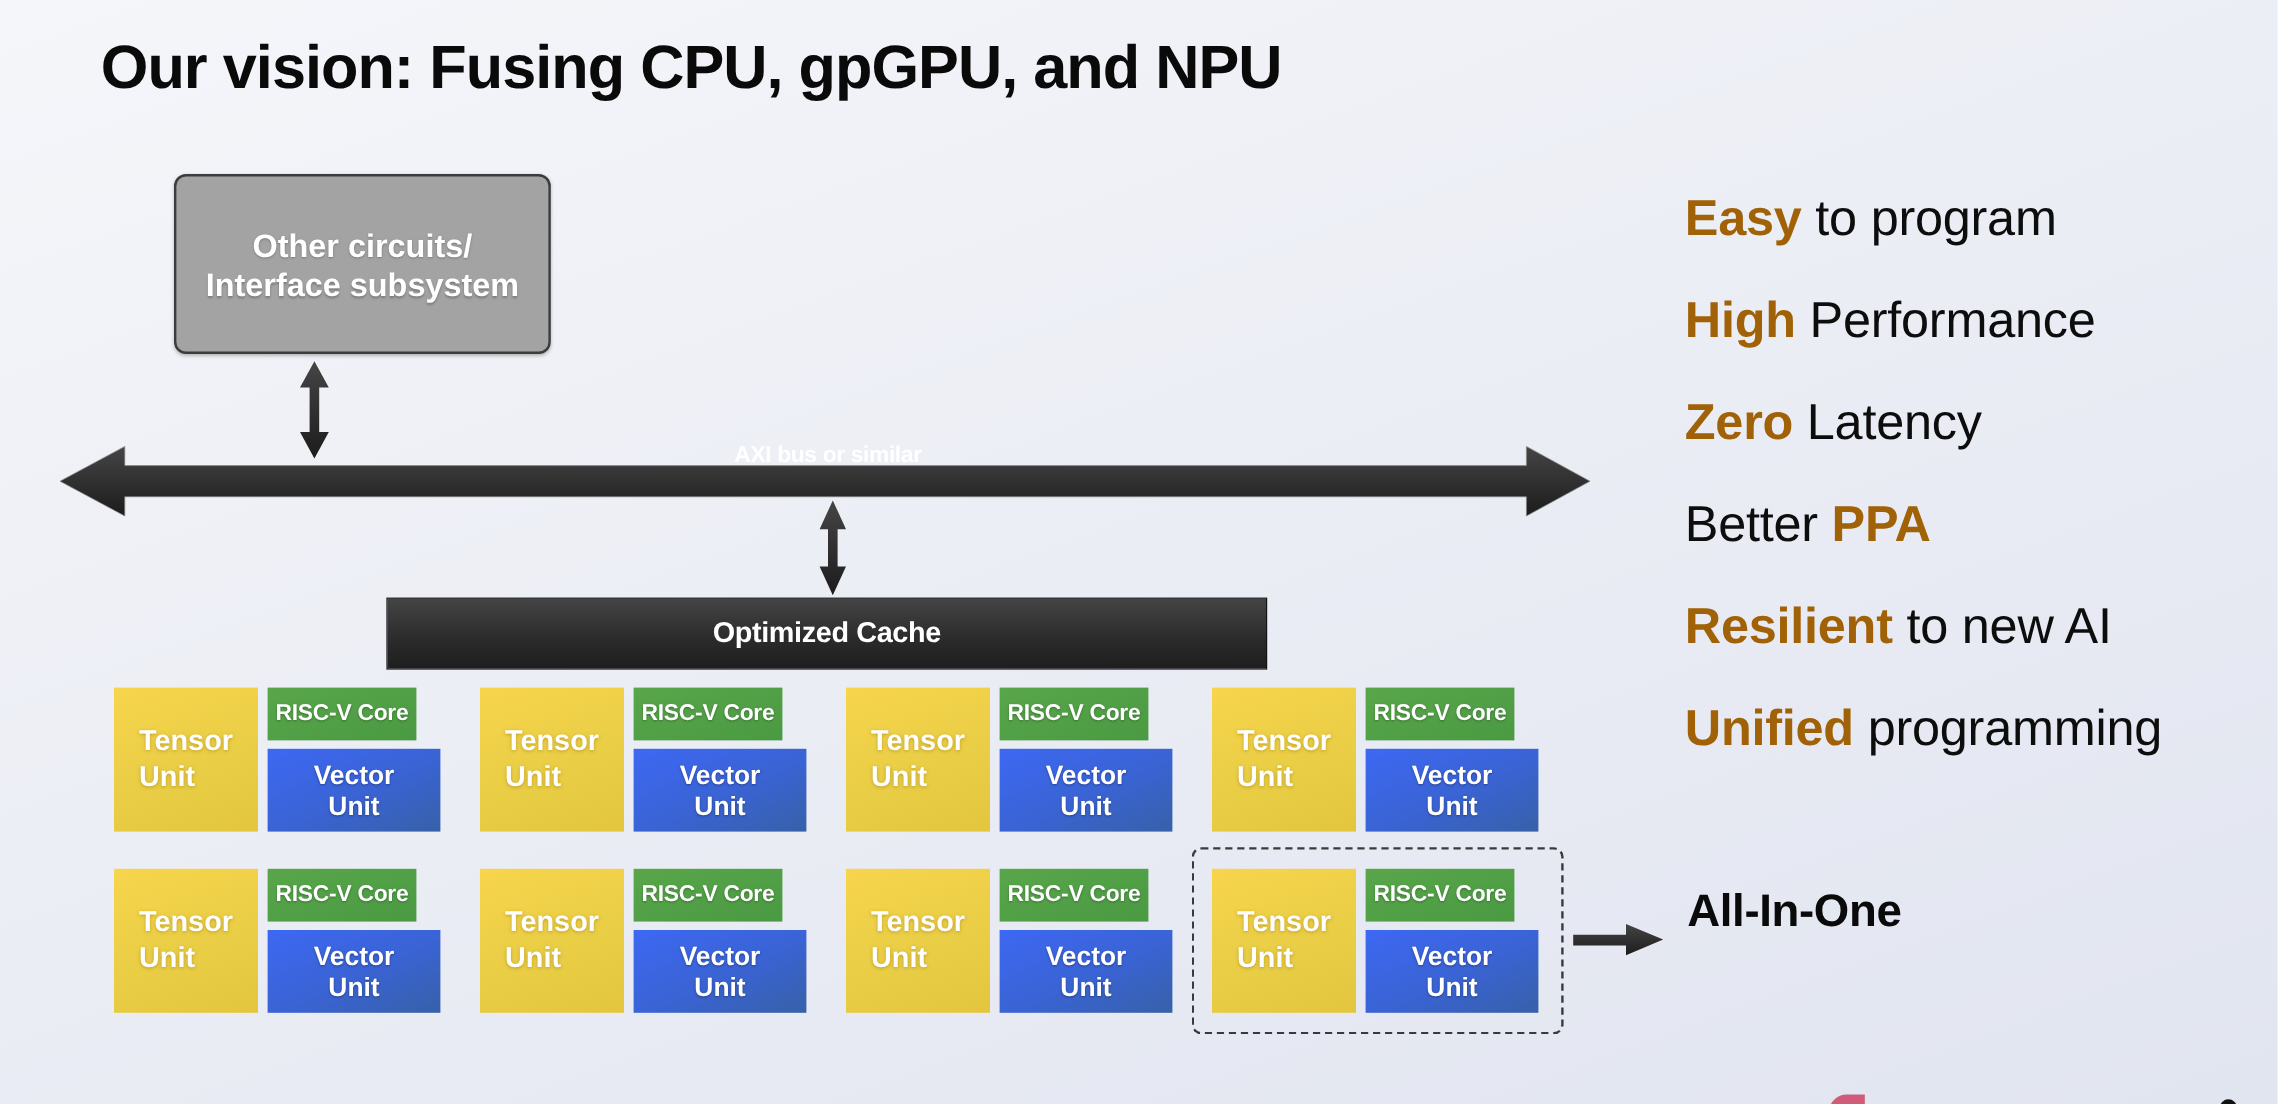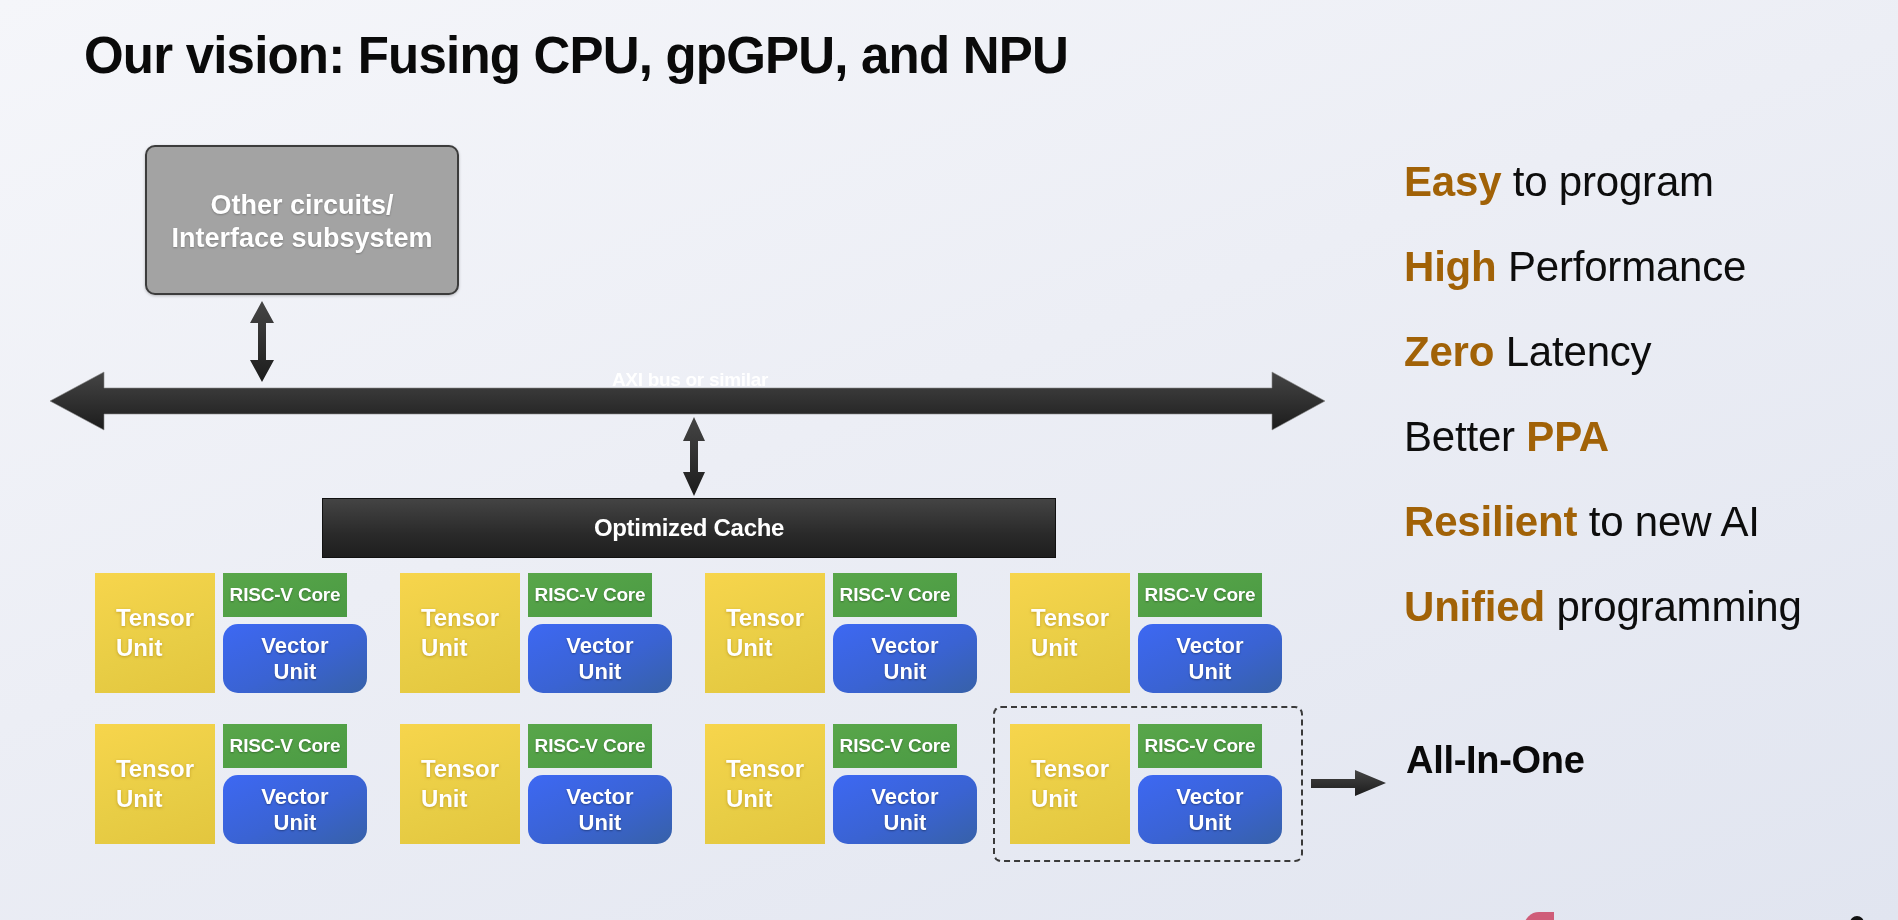--- a/index.html
+++ b/index.html
@@ -47,21 +47,20 @@
     display: flex; align-items: center; justify-content: center;
     color: #fff; font-weight: bold; font-size: 19px; letter-spacing: -0.2px;
     text-shadow: 0 1px 2px rgba(0,0,0,0.3);
   }
   .vector {
     position: absolute; left: 128px; top: 51px; width: 144px; height: 69px;
     background: linear-gradient(155deg, #3d68f3 0%, #3a63d3 55%, #3761a8 100%);
     display: flex; align-items: center; justify-content: center; text-align: center;
     color: #fff; font-weight: bold; font-size: 22px; line-height: 26px;
     text-shadow: 0 1px 2px rgba(0,0,0,0.35);
-    border-radius: 15px;
   }
   #dashed-box {
     left: 993px; top: 706px; width: 310px; height: 156px; box-sizing: border-box;
     border: 2px dashed #3a3a3a; border-radius: 8px;
   }
   #aio {
     left: 1406px; top: 735px; font-size: 38px; font-weight: bold; color: #0a0a0a; line-height: 50px;
     letter-spacing: -0.3px;
   }
   #benefits { left: 1404px; top: 150px; }

